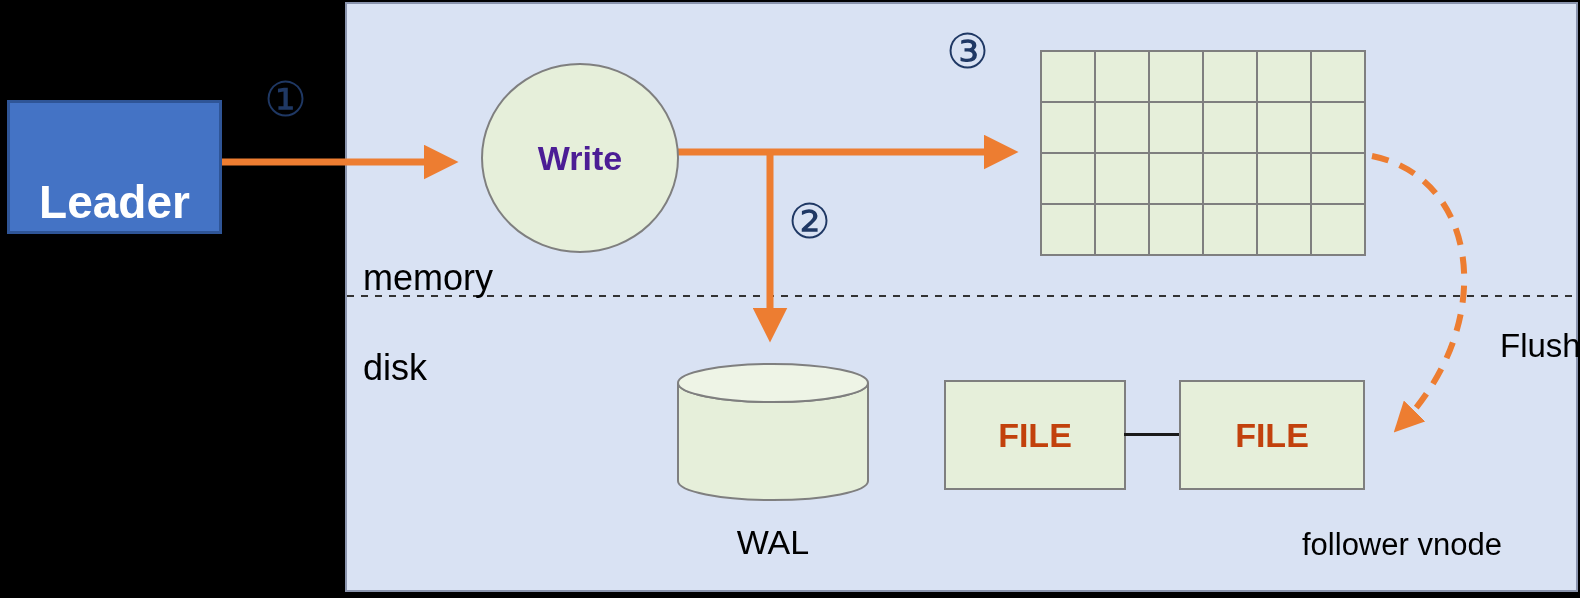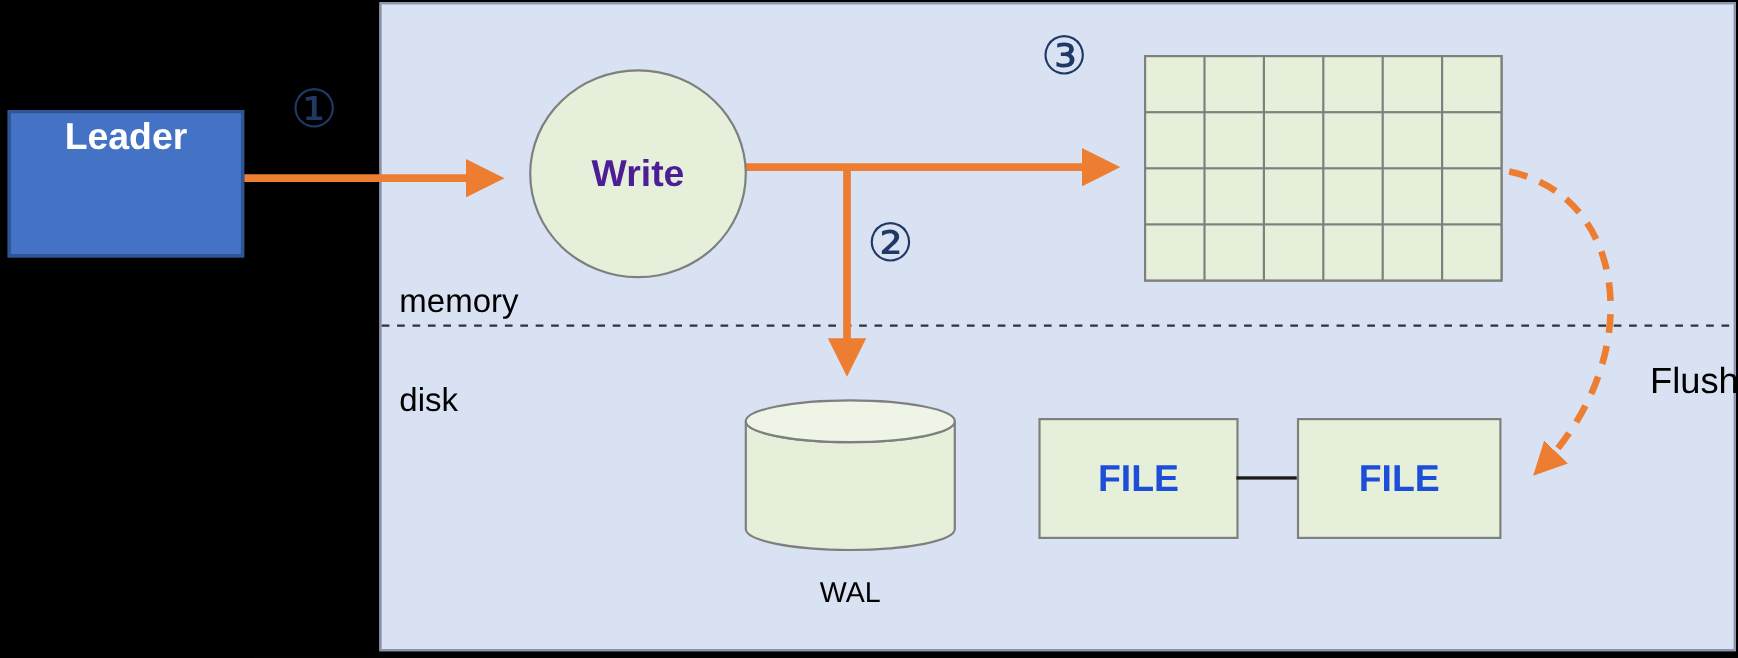--- a/index.html
+++ b/index.html
@@ -17,53 +17,53 @@
     background:#d9e2f3;
     border:2px solid #8a94ad;
   }
   .overlay{
     position:absolute;left:0;top:0;width:1580px;height:598px;
     pointer-events:none;
   }
   .leader-box{
     position:absolute;left:7px;top:100px;width:209px;height:128px;
     background:#4473c5;border:3px solid #2f5597;
-    display:flex;flex-direction:column;align-items:center;justify-content:flex-start;
-    color:#fff;font-weight:bold;font-size:34px;line-height:1.25;
+    display:flex;flex-direction:column;align-items:center;justify-content:flex-end;
+    color:#fff;font-weight:bold;font-size:46px;line-height:1.25;
   }
   .write-ellipse{
     position:absolute;left:481px;top:63px;width:194px;height:186px;
     background:#e6efda;border:2px solid #7f7f7f;border-radius:50%;
     display:flex;align-items:center;justify-content:center;
     font-weight:bold;font-size:34px;color:#4c1d95;
   }
   .mem-grid{
     position:absolute;left:1040px;top:50px;width:322px;height:202px;
     background:#7f7f7f;border:2px solid #7f7f7f;
     display:grid;gap:2px;
   }
   .grid-cell{background:#e6efda;}
   .num{
     position:absolute;color:#1f3864;font-size:48px;line-height:1;
   }
   .num1{left:264px;top:76px;}
   .num2{left:788px;top:198px;}
   .num3{left:946px;top:28px;}
-  .label{position:absolute;color:#000;font-size:30px;line-height:1.1;}
+  .label{position:absolute;color:#000;font-size:36px;line-height:1.1;}
   .memory{left:363px;top:258px;}
   .disk{left:363px;top:304px;margin-top:44px;}
-  .wal{left:676px;top:524px;width:194px;text-align:center;font-size:26px;}
+  .wal{left:676px;top:524px;width:194px;text-align:center;font-size:34px;}
   .flush{left:1500px;top:328px;font-size:33px;}
   .follower{left:1302px;top:528px;font-size:31px;}
   .cylinder{position:absolute;left:676px;top:362px;}
   .file-box{
     position:absolute;top:380px;height:106px;
     background:#e6efda;border:2px solid #7f7f7f;
     display:flex;align-items:center;justify-content:center;
-    font-weight:bold;font-size:34px;color:#1d4ed8;
+    font-weight:bold;font-size:34px;color:#c2410c;
   }
   .file1{left:944px;width:178px;}
   .file2{left:1179px;width:182px;}
   .file-connector{
     position:absolute;left:1124px;top:433px;width:55px;height:3px;background:#1a1a1a;
   }
 </style>
 </head>
 <body>
 
@@ -134,14 +134,15 @@
 
   <div class="file-box file1">
     <span>FILE</span>
   </div>
   <div class="file-connector"></div>
   <div class="file-box file2">
     <span>FILE</span>
   </div>
 
   <div class="label flush">Flush</div>
+  <div class="label follower">follower vnode</div>
 
 </div>
 
 </body></html>

